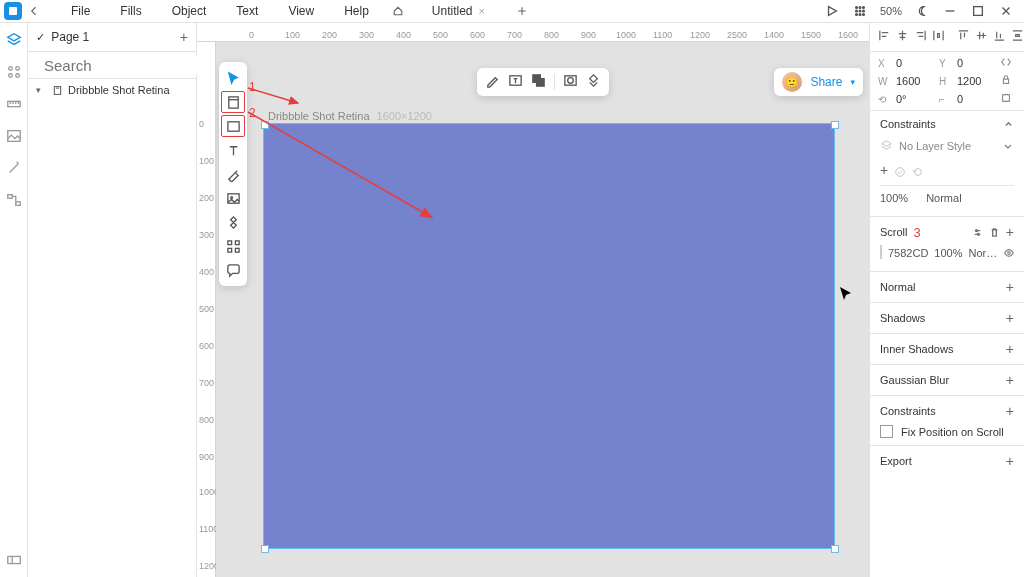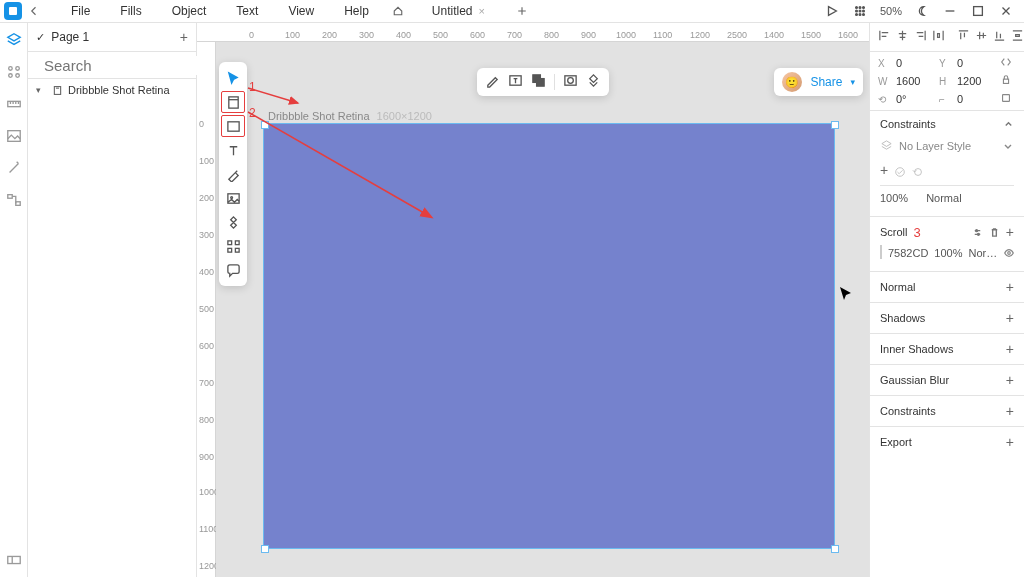--- a/index.html
+++ b/index.html
@@ -574,20 +574,24 @@
             <span class="grow"></span>
             <span style="font-size:14px;color:#666">+</span>
           </div>
       </div>
       <div class="rp-section">
         <div class="hdr">
             <span>Constraints</span>
             <span class="grow"></span>
             <span style="font-size:14px;color:#666">+</span>
           </div>
+        <div class="rp-chk">
+          <span class="box"></span>
+          <span>Fix Position on Scroll</span>
+        </div>
       </div>
       <div class="rp-section" style="border-bottom:none">
         <div class="hdr">
             <span>Export</span>
             <span class="grow"></span>
             <span style="font-size:14px;color:#666">+</span>
           </div>
       </div>
     </div>
   </div>

